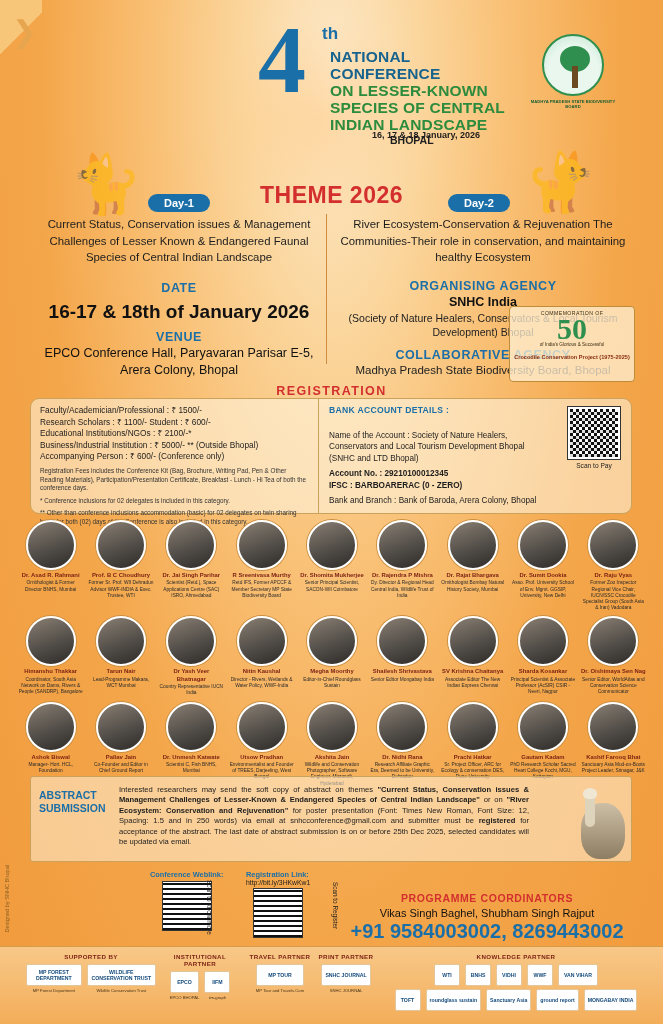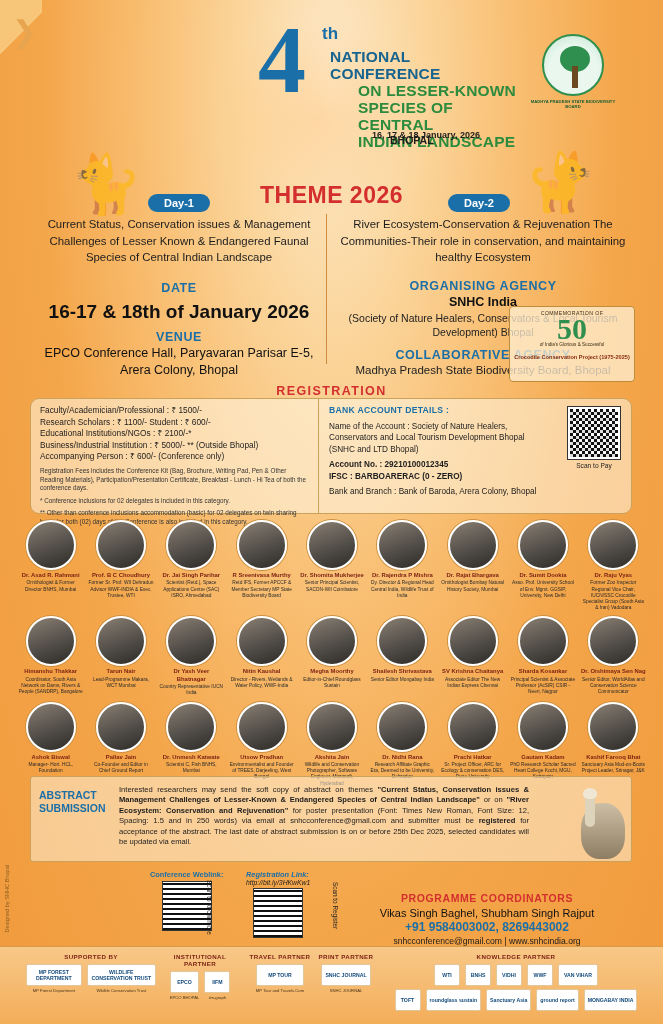--- a/index.html
+++ b/index.html
@@ -51,21 +51,21 @@
     position:absolute; left:258px; top:20px;
     font-size:96px; line-height:80px; font-weight:bold; color:#1b6fa8;
     font-family:"Liberation Serif", serif;
   }
   .big4-sup { position:absolute; left:322px; top:24px; font-size:17px; font-weight:bold; color:#1b6fa8; }
   .conf-title {
     position:absolute; left:330px; top:48px; width:200px;
     font-size:15.5px; font-weight:bold; color:#17638f; line-height:17px;
     letter-spacing:.2px;
   }
-  .conf-title .grn { color:#2c8b3c;margin-left:28px; }
+  .conf-title .grn { color:#2c8b3c; }
   .conf-date { position:absolute; left:372px; top:122px; font-size:9px; font-weight:bold; color:#1d1d1d;margin-top:8px;}
   .conf-city { position:absolute; left:390px; top:134px; font-size:10.5px; font-weight:bold; color:#1d1d1d;}
 
   .mpsbb-logo {
     position:absolute; right:44px; top:34px; width:92px; height:86px; text-align:center;
   }
   .mpsbb-circle {
     width:62px;height:62px;margin:0 auto;border-radius:50%;
     background:radial-gradient(circle at 50% 60%, #e9f7ef 0 55%, #bfe3cc 100%);
     border:2px solid #2f8f4e; position:relative; overflow:hidden;
@@ -182,21 +182,21 @@
     background-color:#fff; outline:1px solid #333;
     background-image:
       repeating-linear-gradient(0deg,#111 0 2px,#fff 2px 5px),
       repeating-linear-gradient(90deg,#111 0 2px,#fff 2px 5px);
   }
   .q-side { font-size:6.4px; color:#222; writing-mode:vertical-rl; }
 
   .coord { position:absolute; right:26px; top:892px; width:300px; text-align:center;}
   .coord-t { font-size:10.5px; font-weight:bold; color:#d32f2f; letter-spacing:.6px;}
   .coord-n { font-size:11px; color:#111; margin-top:3px;}
-  .coord-p { font-size:12px; font-weight:bold; color:#1b6fa8; margin-top:1px;}
+  .coord-p { font-size:20px; font-weight:bold; color:#1b6fa8; margin-top:1px;}
   .coord-m { font-size:8.6px; color:#1b1b1b; margin-top:2px;}
 
   
   .partners {
     position:absolute; left:0; right:0; bottom:0; height:78px;
     background:linear-gradient(#f8c888,#f3ad59);
     border-top:1px solid #d79a49;
   }
   .p-col { position:absolute; text-align:center; }
   .p-h { font-size:6.2px; font-weight:bold; color:#7a1f12; letter-spacing:.4px;}
@@ -279,21 +279,21 @@
       <div class="reg-line">Research Scholars : ₹ 1100/-            Student : ₹ 600/-</div>
       <div class="reg-line">Educational Institutions/NGOs :  ₹ 2100/-*</div>
       <div class="reg-line">Business/Industrial Institution : ₹ 5000/- ** (Outside Bhopal)</div>
       <div class="reg-line">Accompanying Person :  ₹ 600/- (Conference only)</div>
       <div class="reg-note">Registration Fees includes the Conference Kit (Bag, Brochure, Writing Pad, Pen &amp; Other Reading Materials), Participation/Presentation  Certificate, Breakfast - Lunch - Hi Tea of both the conference days.</div>
       <div class="reg-note">* Conference inclusions for 02 delegates is included in this category.</div>
       <div class="reg-note">** Other than conference inclusions accommodation (basic) for 02 delegates on twin sharing basis for both (02) days of the Conference is also included in this category.</div>
     </div>
     <div class="reg-mid">
       <div class="bank-t">BANK ACCOUNT DETAILS :</div>
-      <div class="bank-l" style="margin-top:6px;">Name  of the Account :  Society of Nature Healers, Conservators and Local Tourism Development Bhopal (SNHC and LTD Bhopal)</div>
+      <div class="bank-l" style="margin-top:15px;">Name  of the Account :  Society of Nature Healers, Conservators and Local Tourism Development Bhopal (SNHC and LTD Bhopal)</div>
       <div class="bank-l" style="margin-top:4px;font-weight:bold;">Account No. : 29210100012345</div>
       <div class="bank-l" style="font-weight:bold;">IFSC : BARBOARERAC (0 - ZERO)</div>
       <div class="bank-l" style="margin-top:4px;">Bank and Branch : Bank of  Baroda, Arera Colony, Bhopal</div>
     </div>
     <div class="qr-pay">
       <div class="qr"></div>
       <div class="qr-cap">Scan to Pay</div>
     </div>
   </div>
 
@@ -453,21 +453,21 @@
     </div>
   </div>
 
   <div class="qband">
     <div class="q-item" style="left:120px; top:2px;">
       <div class="q-lbl">Conference Weblink:</div>
       <div class="q-box"></div>
     </div>
     <div class="q-side" style="position:absolute; left:176px; top:12px;">Scan to know more</div>
 
-    <div class="q-item" style="left:216px; top:2px;font-style:italic;">
+    <div class="q-item" style="left:216px; top:2px;">
       <div class="q-lbl">Registration Link:</div>
       <div class="q-url">http://bit.ly/3HKwKw1</div>
       <div class="q-box"></div>
     </div>
     <div class="q-side" style="position:absolute; left:302px; top:14px;">Scan to Register</div>
   </div>
 
   <div class="coord">
     <div class="coord-t">PROGRAMME COORDINATORS</div>
     <div class="coord-n">Vikas Singh Baghel, Shubham Singh Rajput</div>

